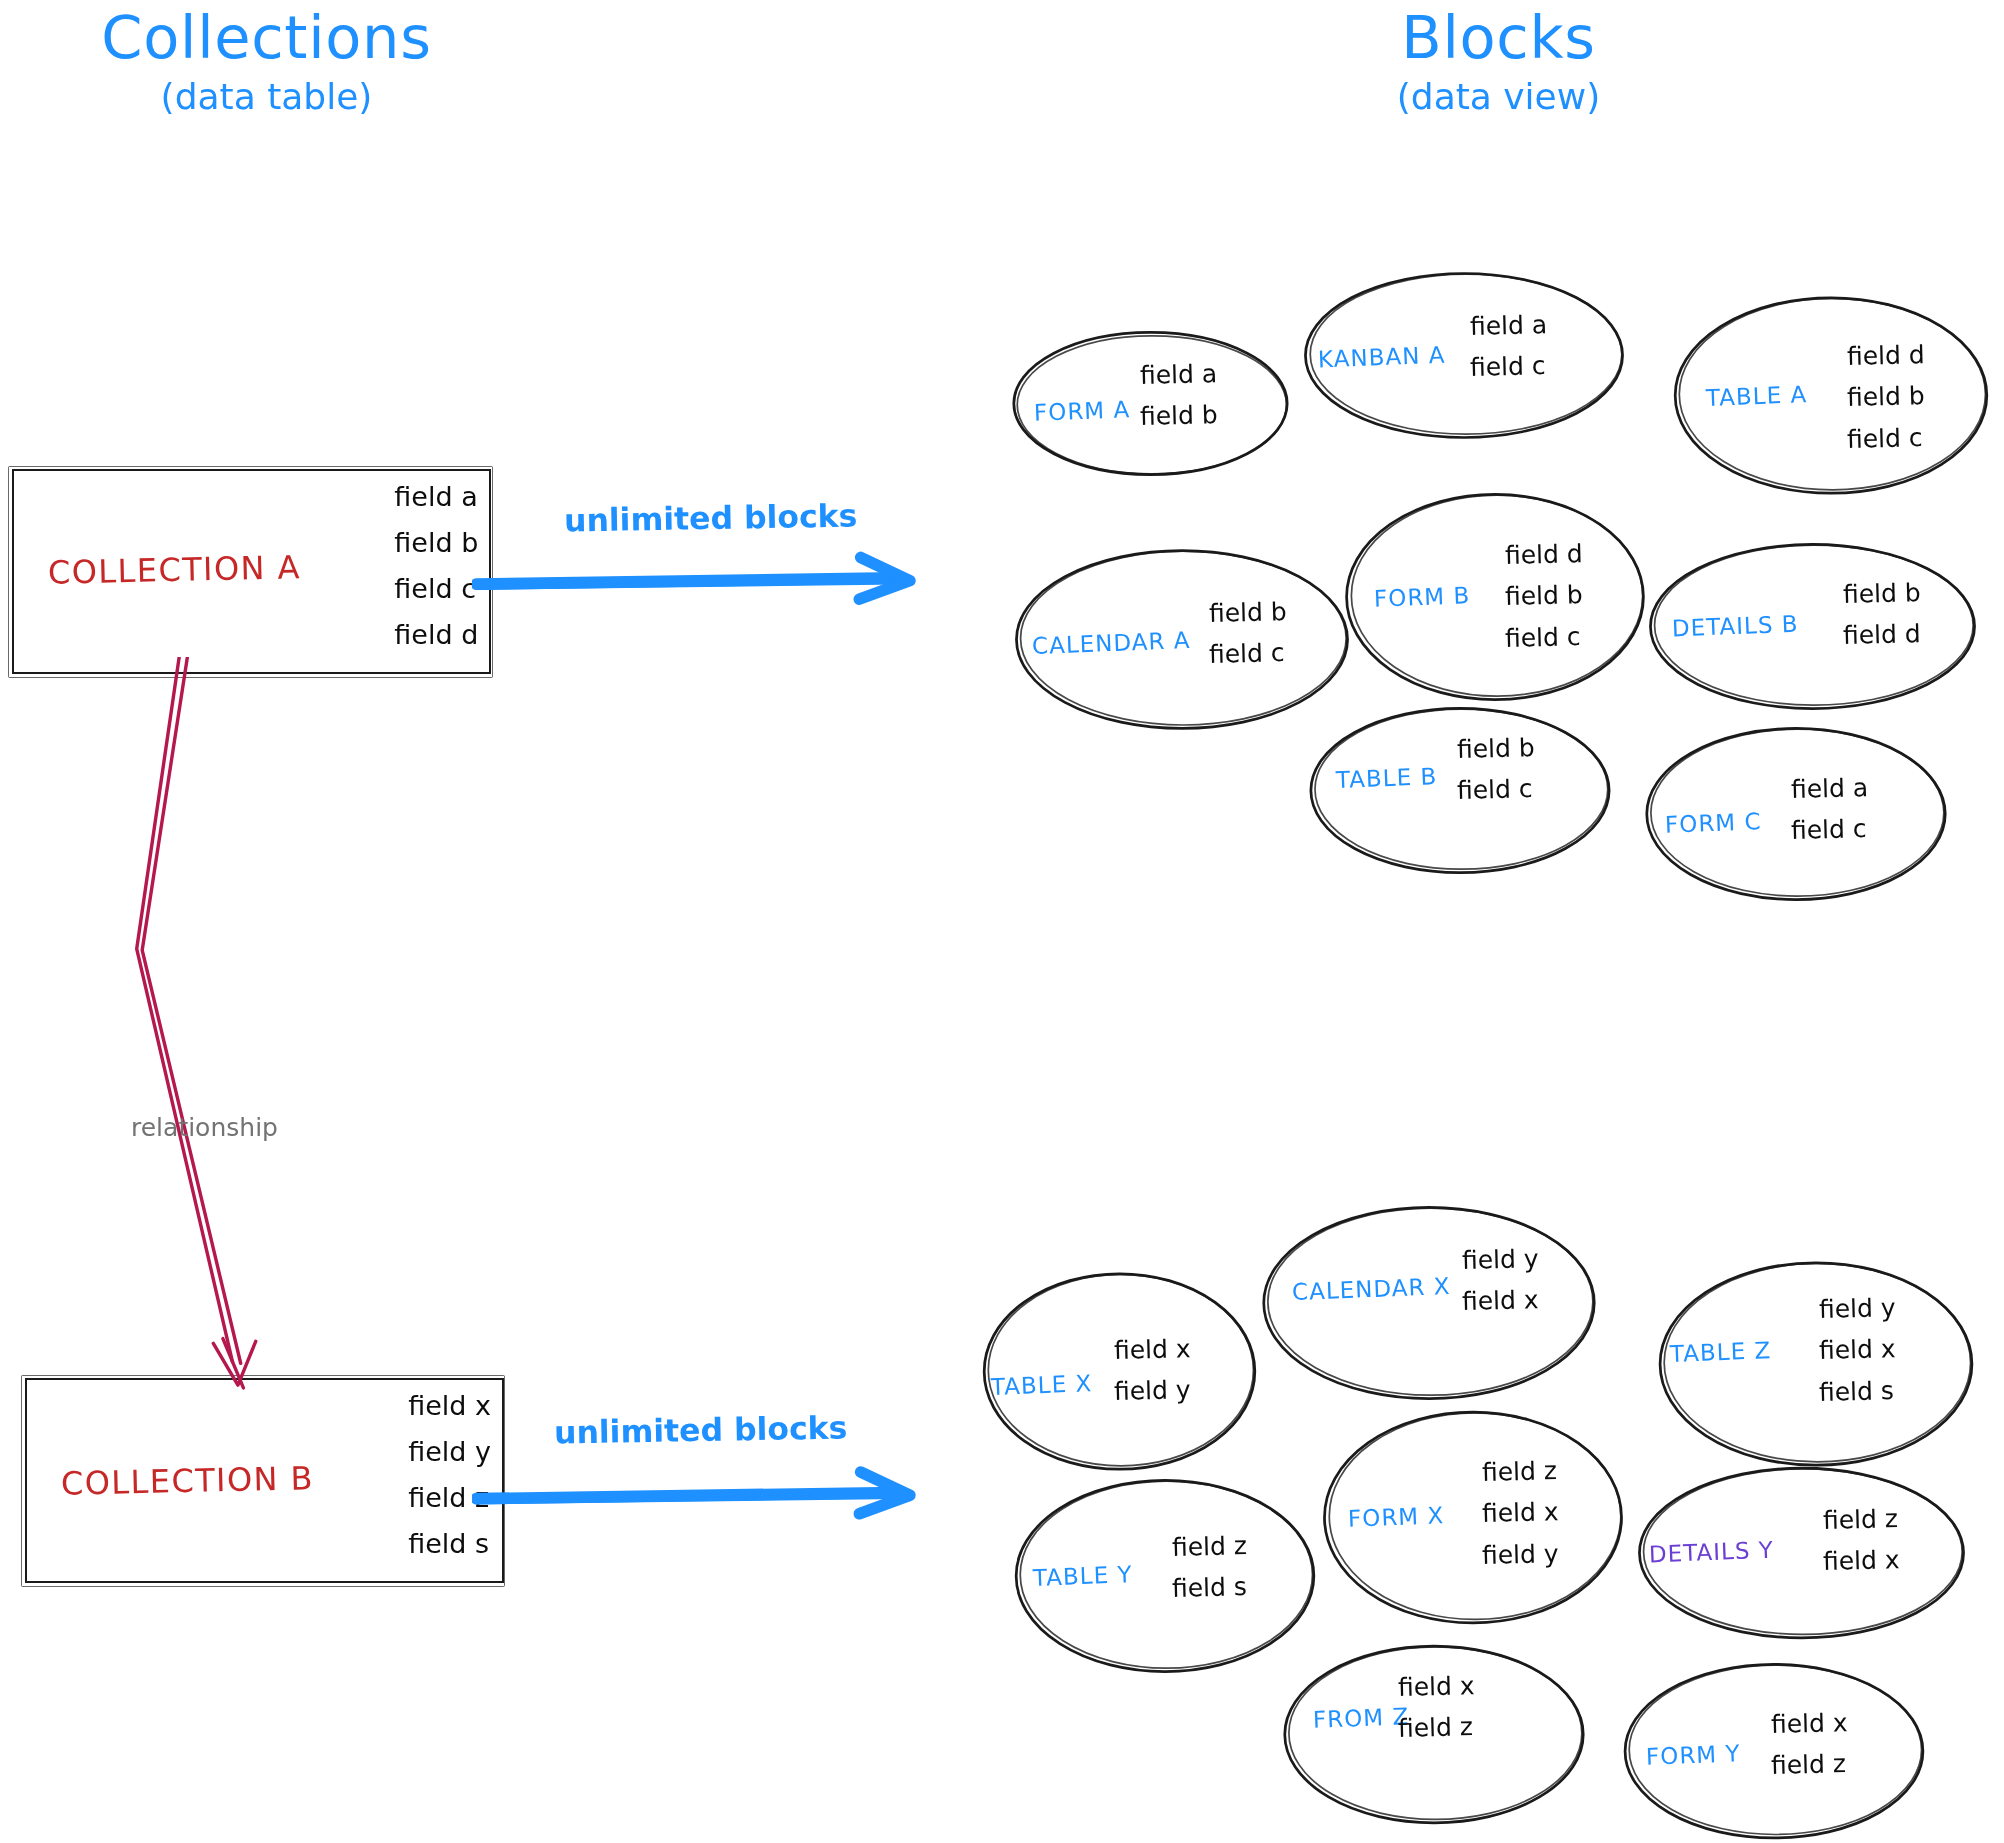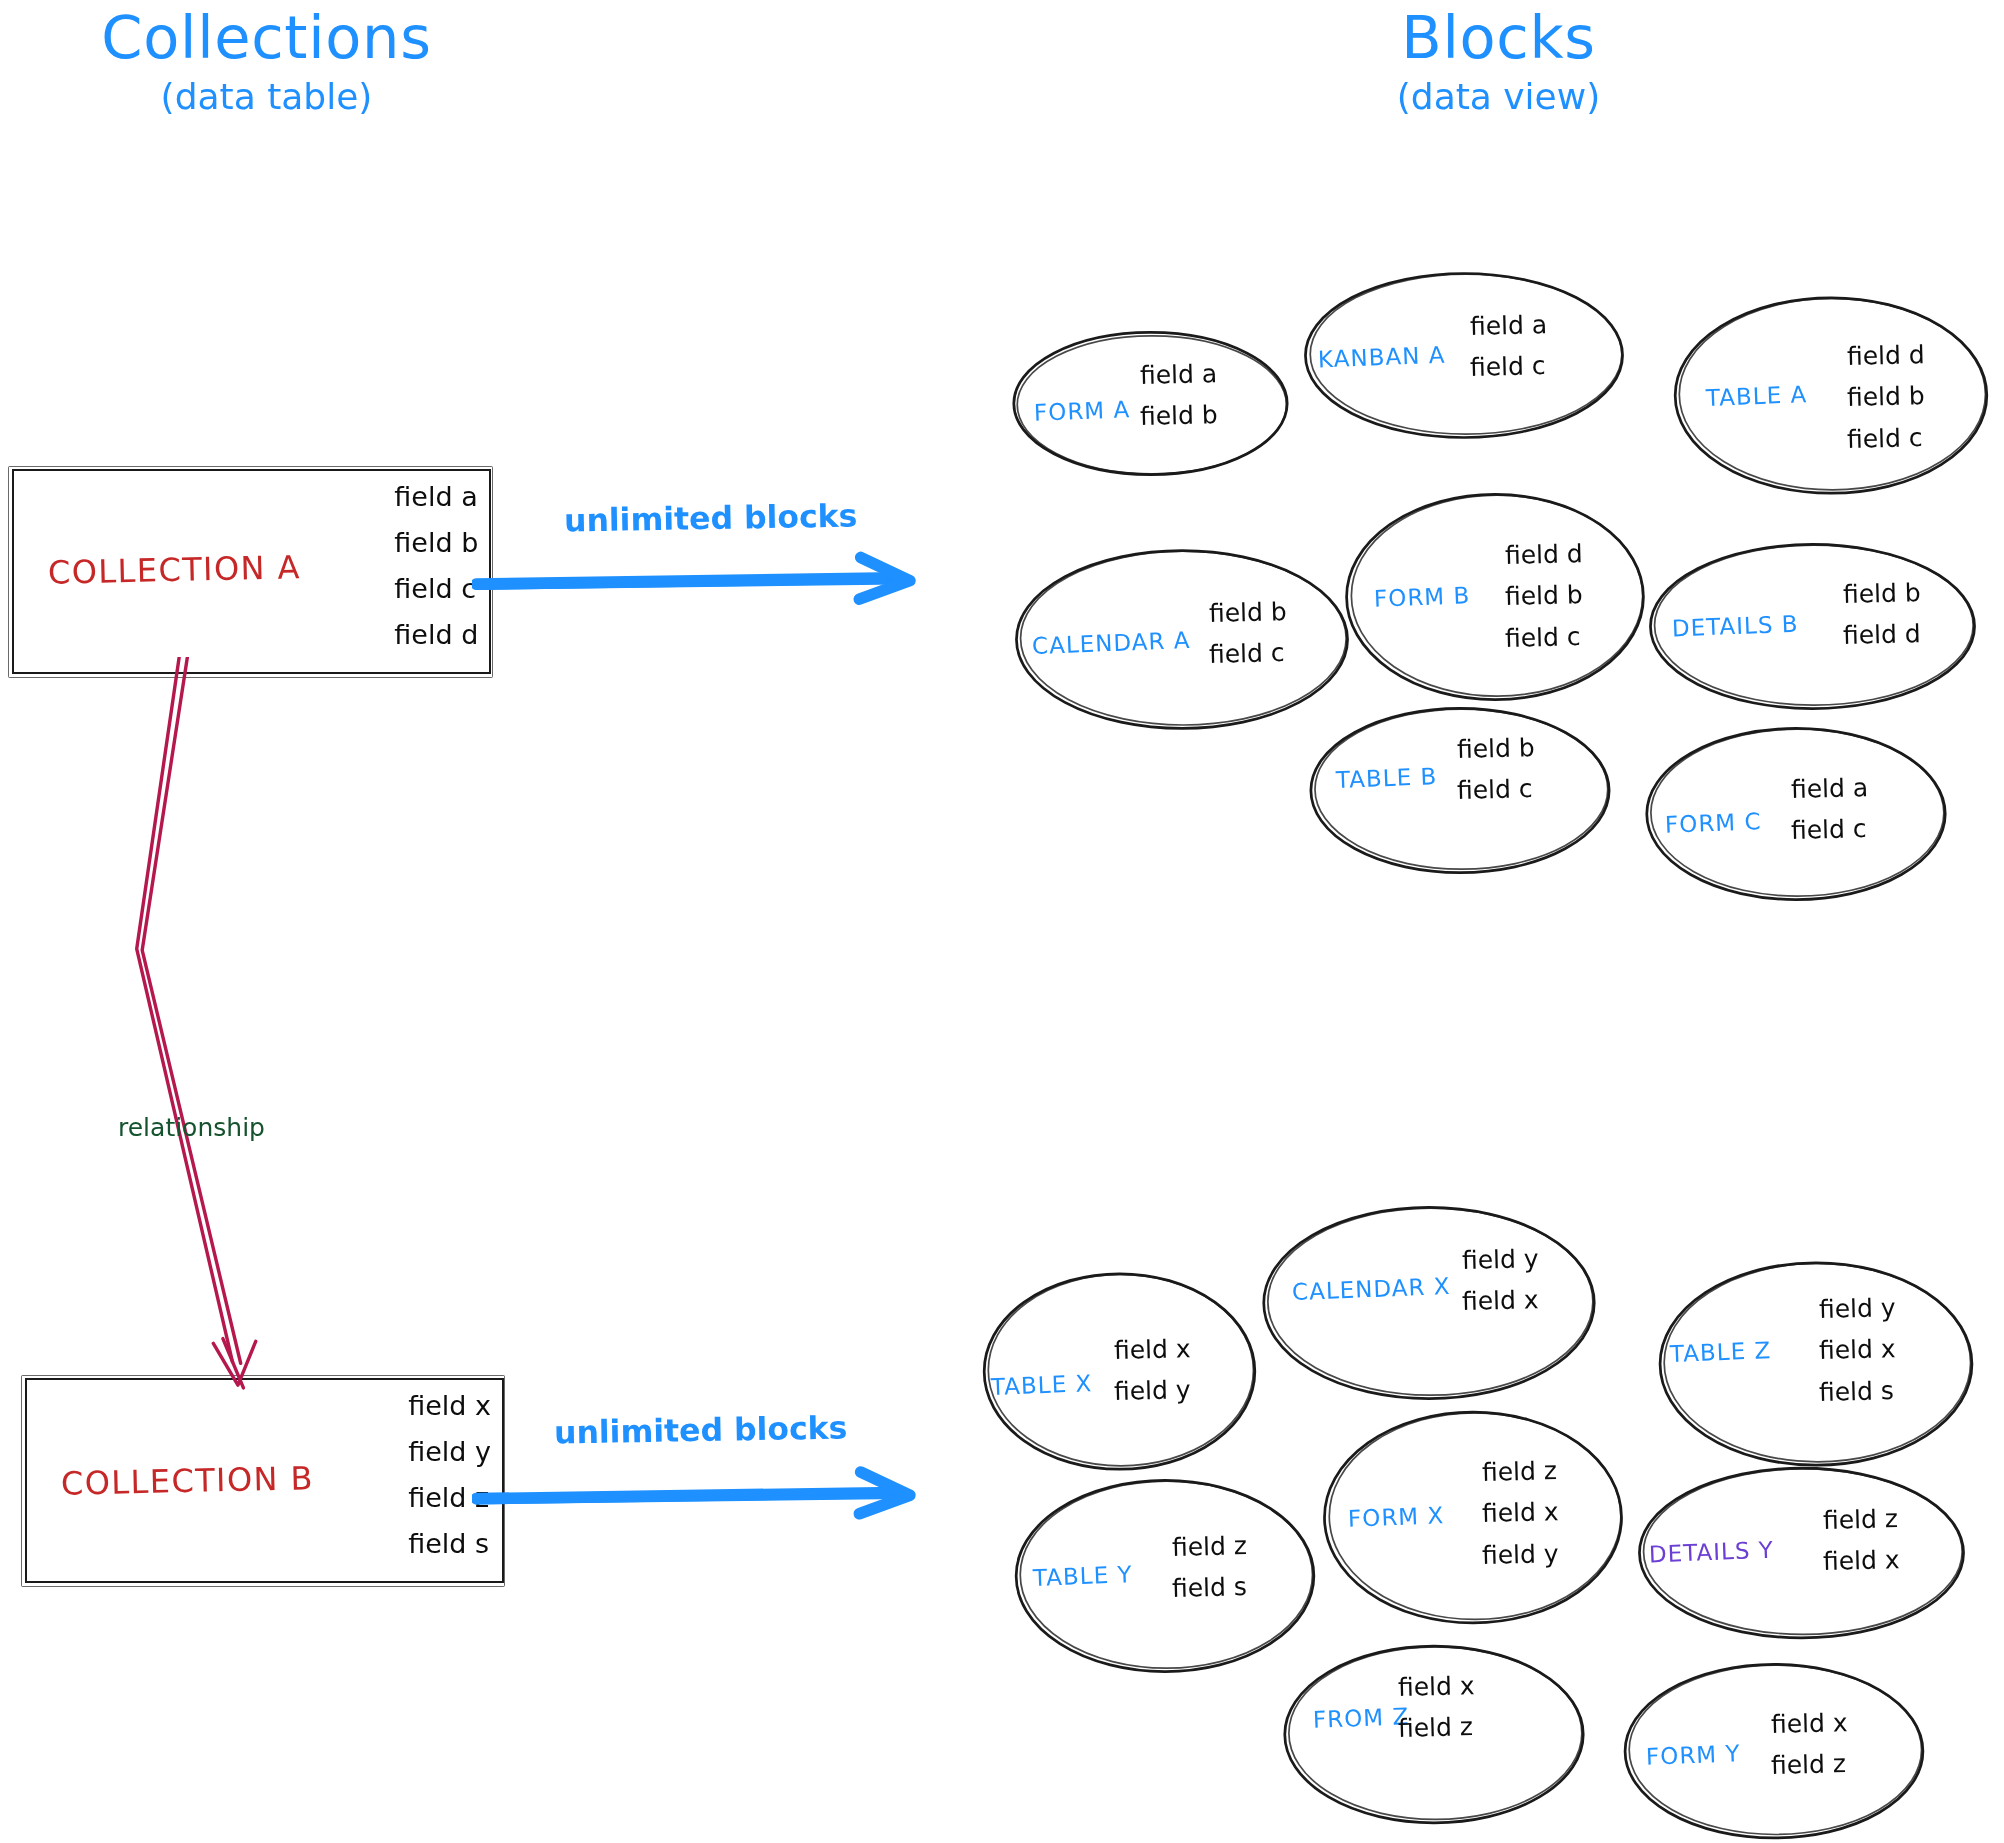--- a/index.html
+++ b/index.html
@@ -100,23 +100,23 @@
   
   #relationship-connector {
     position: absolute;
     left: 82px;
     top: 657px;
     width: 383px;
     height: 760px;
   }
   #relationship-label {
     position: absolute;
-    left: 118px;
+    left: 131px;
     top: 1113px;
-    color: #14532d;
+    color: #737373;
     font-size: 25px;
     white-space: nowrap;
   }
 
   
   .block {
     position: absolute;
   }
   .block .bubble-svg {
     position: absolute;

